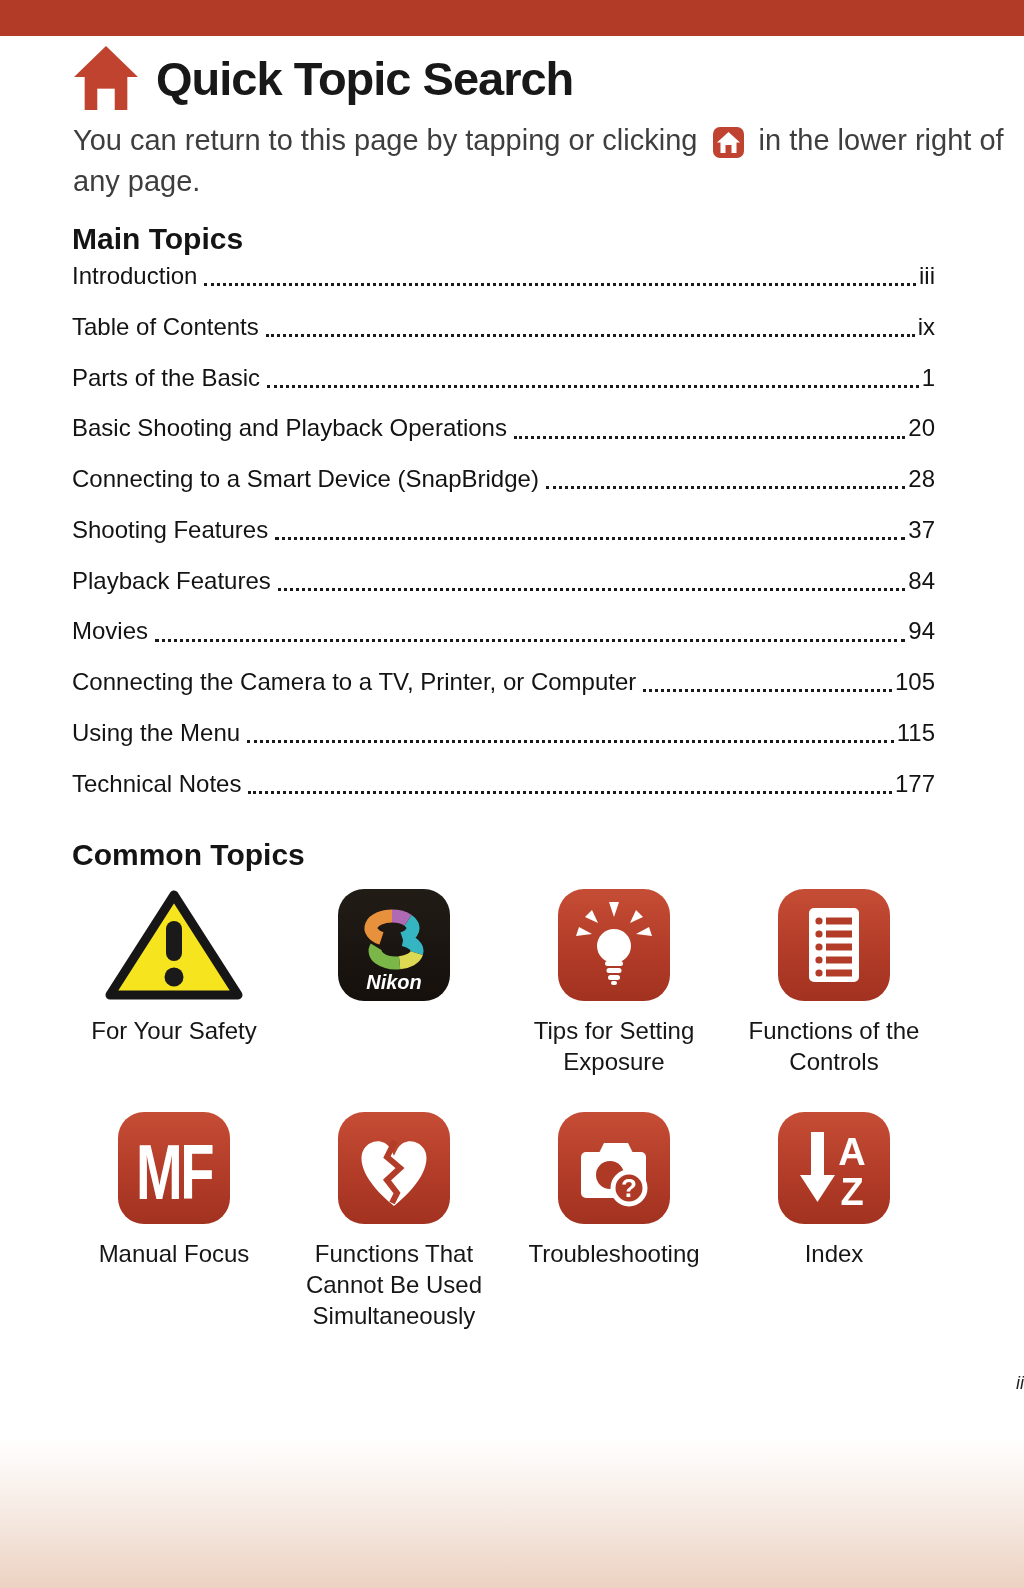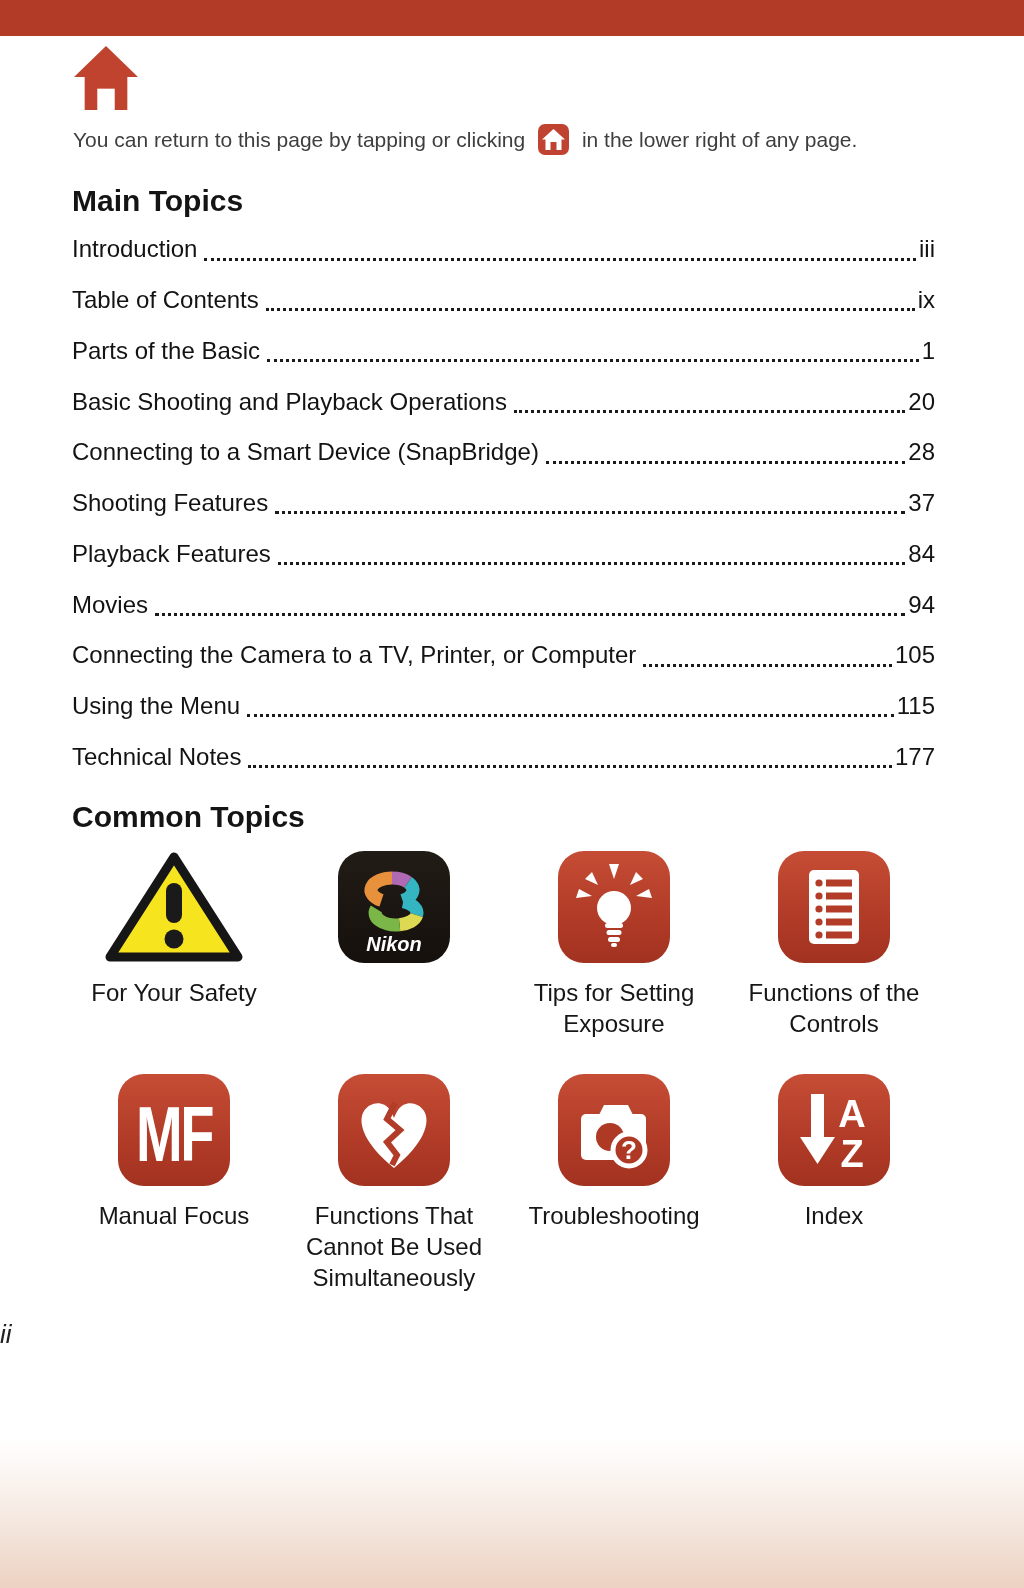--- a/index.html
+++ b/index.html
@@ -5,60 +5,61 @@
   * { margin:0; padding:0; box-sizing:border-box; }
   html,body { background:#fff; }
   body { width:1024px; height:1588px; font-family:"Liberation Sans", sans-serif; color:#191919; }
   .page { position:relative; width:1024px; height:1588px; overflow:hidden; background:#fff; }
 
   .top-bar { height:36px; width:100%; background:#b23b27; }
 
   .header { display:flex; align-items:center; gap:18px; margin:8px 0 0 74px; }
   .header h1 { font-size:47px; font-weight:bold; letter-spacing:-1px; color:#181818; }
 
-  .instruction { margin:12px 0 0 73px; font-size:21px; color:#3e3e3e; }
+  .instruction { margin:12px 0 0 73px; font-size:29px; color:#3e3e3e; }
   .instruction .inline-home { display:inline-block; vertical-align:-8px; margin:0 7px; }
 
   .section-heading { margin:24px 16px 6px 72px; font-size:30px; font-weight:bold; color:#141414; }
 
   .toc { margin:4px 89px 0 72px; }
-  .toc-row { height:50.75px; display:flex; align-items:center; font-size:24px; color:#131313; cursor:pointer; }
+  .toc-row { height:50.75px; display:flex; align-items:flex-start; font-size:24px; color:#131313; cursor:pointer; }
   .toc-title { white-space:nowrap; }
   .toc-leader { flex:1; border-bottom:3px dotted #1a1a1a; height:1.02em; margin:0 3px 2px 7px; }
   .toc-page { white-space:nowrap; }
 
   .common-heading { margin-top:18px; }
 
   .topics-grid { display:grid; grid-template-columns:repeat(4,1fr); row-gap:34px;
                  margin:16px 80px 0 64px; justify-items:center; }
   .topic { display:flex; flex-direction:column; align-items:center; cursor:pointer; }
   .icon-box { height:114px; display:flex; align-items:center; justify-content:flex-end; margin-bottom:13px; }
   .tile { width:112px; height:112px; border-radius:26px;
           background:linear-gradient(180deg,#c64d35 0%,#b23c28 55%,#a23220 100%);
           display:flex; align-items:center; justify-content:center; }
   .tile-black { background:linear-gradient(180deg,#221c17 0%,#15100c 100%); }
   .topic-label { font-size:24px; line-height:31px; text-align:center; color:#161616; white-space:pre-line; }
 
-  .page-number { margin-top:26px; text-align:left; font-size:26px; font-style:italic; color:#222; }
+  .page-number { margin-top:42px; text-align:right; font-size:18px; font-style:italic; color:#222; }
 
   .bottom-gradient { position:absolute; left:0; bottom:0; width:100%; height:150px; pointer-events:none;
           background:linear-gradient(180deg, rgba(238,213,199,0) 0%, rgba(240,221,209,0.55) 45%, #ecd2c2 100%); }
 </style>
 </head>
 <body>
 
 <div class="page">
 
   <div class="top-bar"></div>
 
   <div class="header">
     <svg width="64" height="68" viewBox="0 0 66 68">
       <path d="M33,1 L66,33 L55,33 L55,67 L11,67 L11,33 L0,33 Z" fill="#c0432f"></path>
       <rect x="24" y="45" width="18" height="22" fill="#ffffff"></rect>
     </svg>
+    <h1>Quick Topic Search</h1>
   </div>
 
   <div class="instruction">
     <span>You can return to this page by tapping or clicking</span>
     <span class="inline-home">
       <svg width="31" height="31" viewBox="0 0 31 31">
         <rect x="0" y="0" width="31" height="31" rx="7" fill="#bf4330"></rect>
         <path d="M15.5,5 L27,15.5 L23.5,15.5 L23.5,26 L7.5,26 L7.5,15.5 L4,15.5 Z" fill="#ffffff"></path>
         <rect x="12.5" y="18" width="6" height="8" fill="#bf4330"></rect>
       </svg>

